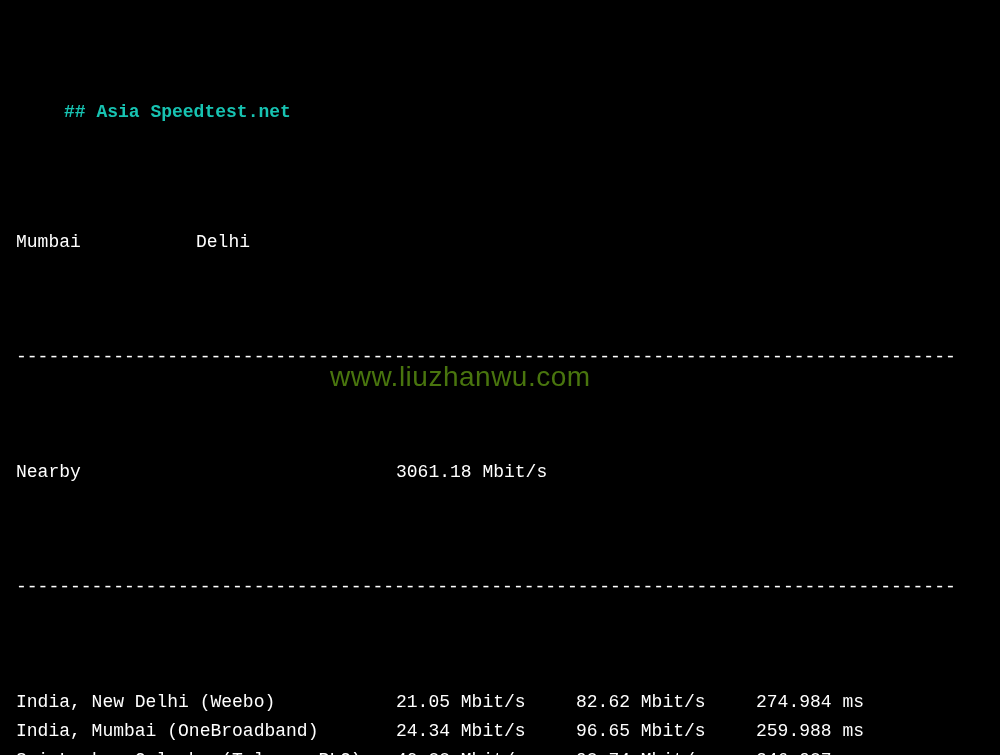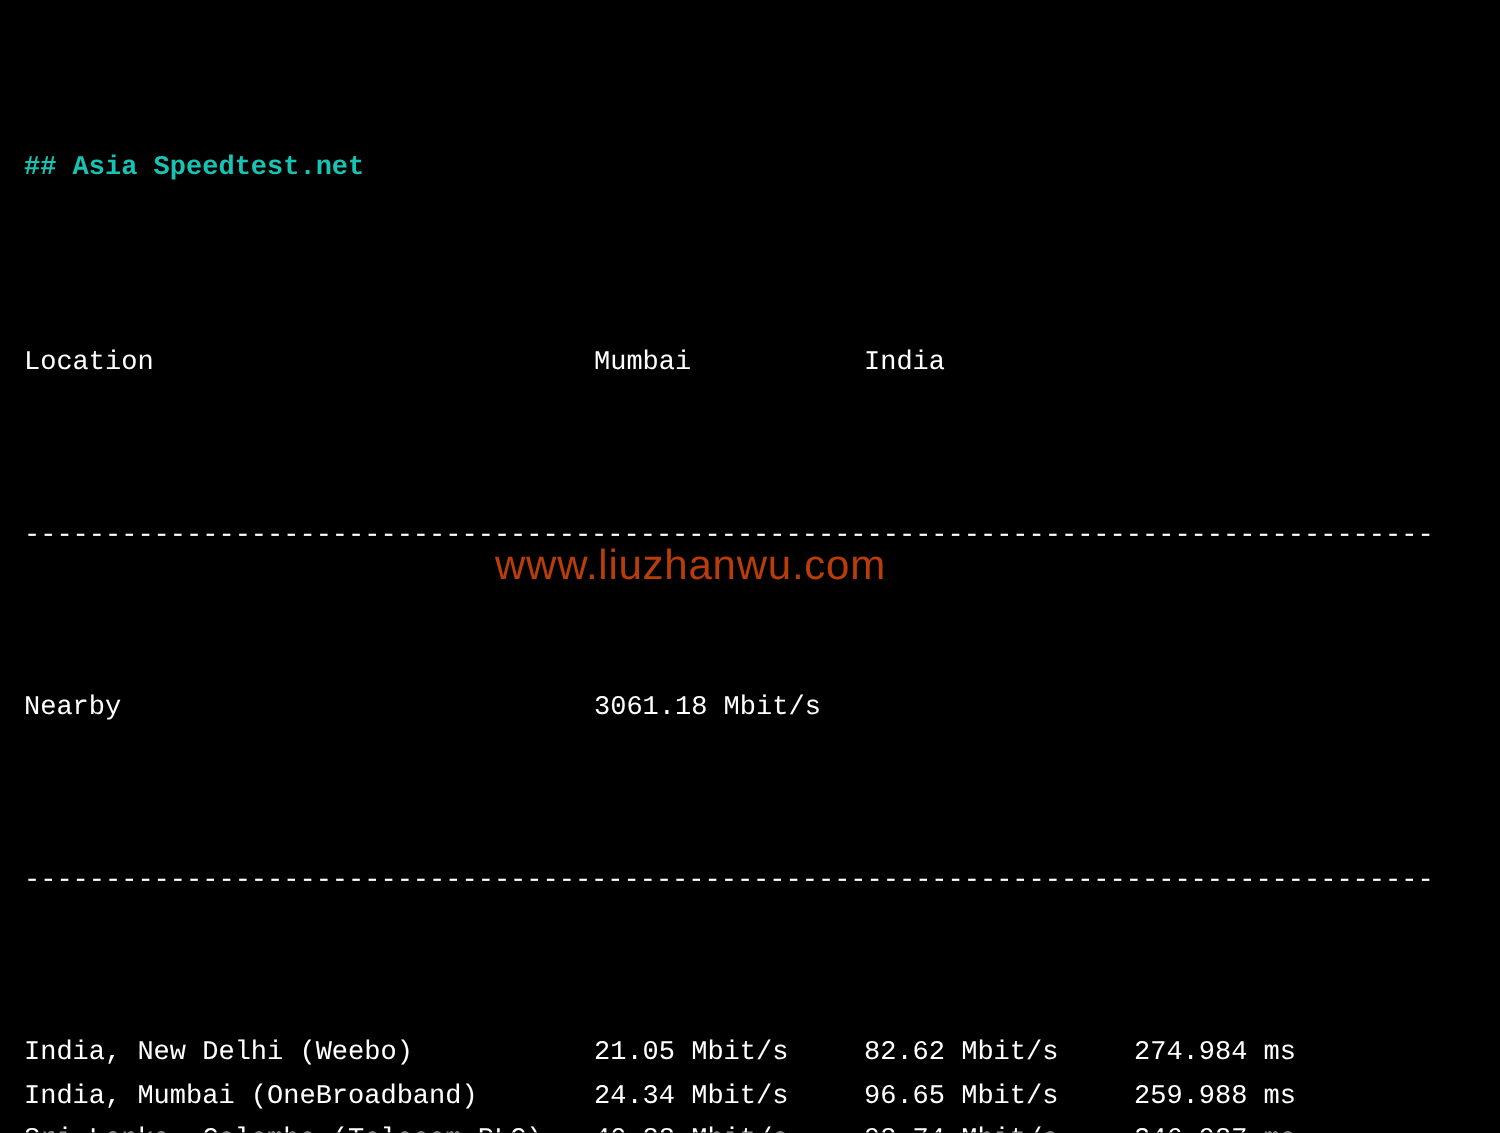--- a/index.html
+++ b/index.html
@@ -16,59 +16,59 @@
   }
   .terminal {
     padding: 12px 16px;
     white-space: pre;
     position: relative;
   }
   .title {
     color: #17c3b2; 
     font-weight: bold;
     margin-bottom: 14px;
+    margin-left: 48px;
   }
   .row {
     display: flex;
   }
   .col-loc   { width: 380px; }
   .col-up    { width: 180px; }
   .col-down  { width: 180px; }
   .col-ping  { width: 140px; }
   .hr {
     color: #ffffff;
     letter-spacing: 0;
     overflow: hidden;
     white-space: nowrap;
     width: 960px;
   }
   .watermark {
     position: absolute;
     top: 355px;
     left: 330px;
-    color: #c2410c;
+    color: #4d7c0f;
     font-family: Arial, sans-serif;
     font-size: 28px;
     font-weight: normal;
     letter-spacing: 0.5px;
     pointer-events: none;
     opacity: 0.95;
   }
 </style>
 </head>
 <body>
 
 <div class="terminal">
 
   <div class="title">## Asia Speedtest.net</div>
 
   <div class="row">
-    <span class="col-loc">Location</span>
     <span class="col-up">Mumbai</span>
-    <span class="col-ping">India</span>
+    <span class="col-ping">Delhi</span>
   </div>
 
   <div class="hr">---------------------------------------------------------------------------------------</div>
 
   <div class="row">
     <span class="col-loc">Nearby</span>
     <span class="col-up">3061.18 Mbit/s</span>
   </div>
 
   <div class="hr">---------------------------------------------------------------------------------------</div>

